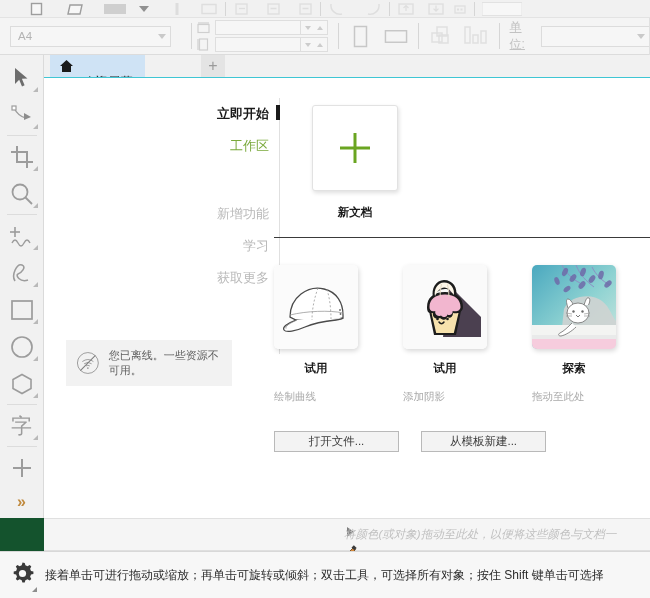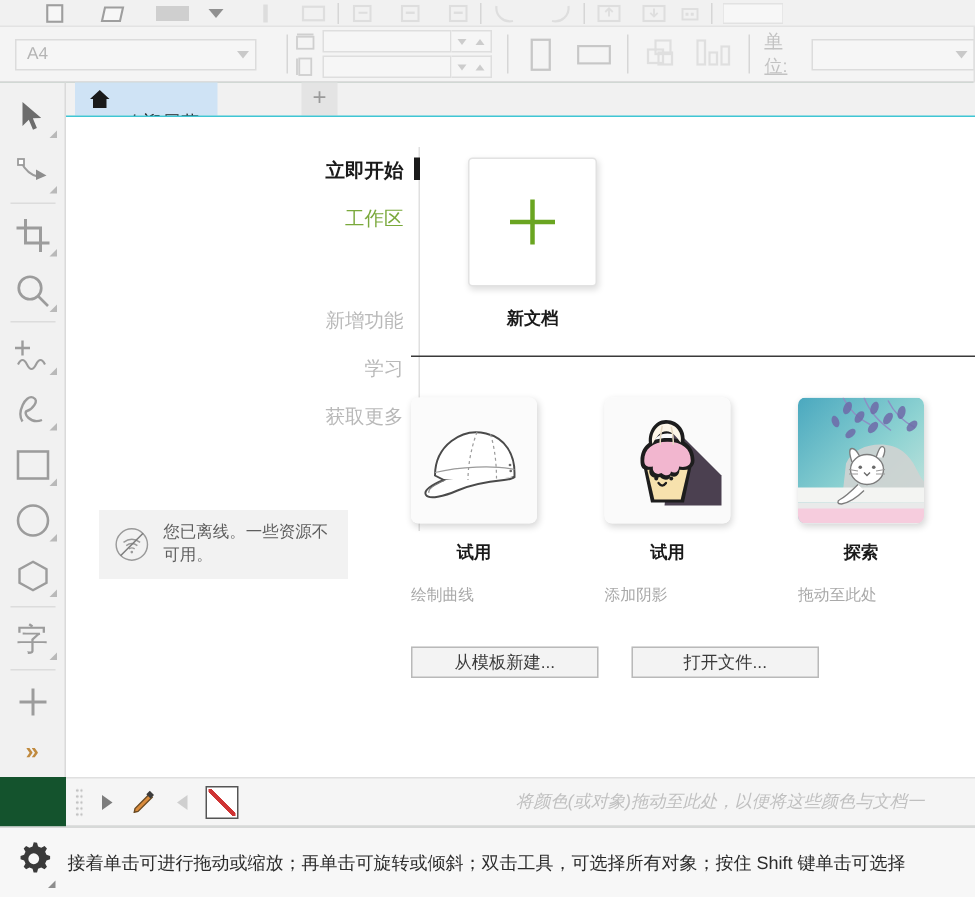--- a/index.html
+++ b/index.html
@@ -133,21 +133,21 @@
   .wbtn {
     width: 125px; height: 21px; background: #f3f3f3; border: 1px solid #b9b9b9;
     font-size: 11.5px; color: #3a3a3a; display: flex; align-items: center; justify-content: center;
     font-family: "Liberation Sans", sans-serif;
   }
 
   
   .palettebar {
     position: absolute; left: 44px; top: 518px; width: 606px; height: 33px;
     background: #f5f5f5; border-top: 1px solid #e0e0e0; border-bottom: 1px solid #dfdfdf;
-    display: flex; align-items: center; padding-left: 6px; gap: 7px;
+    display: flex; align-items: center; padding-left: 6px; gap: 7px; flex-direction: column;
   }
   .grip { width: 5px; height: 20px;
     background-image: radial-gradient(#c3c3c3 34%, transparent 36%);
     background-size: 3px 4px; }
   .pb-icon { width: 18px; height: 22px; display: flex; align-items: center; justify-content: center; }
   .noclr {
     width: 22px; height: 22px; background: #fff; border: 1px solid #555; position: relative;
   }
   .noclr::after {
     content: ""; position: absolute; left: 1px; top: 1px; right: 1px; bottom: 1px;
@@ -576,22 +576,22 @@
                 <line x1="52" y1="51" x2="58" y2="51"></line>
             </g>
           </svg>
         </div>
         <div class="card-t1">探索</div>
         <div class="card-t2">拖动至此处</div>
       </div>
     </div>
 
     <div class="wbuttons">
+      <div class="wbtn">打开文件...</div>
       <div class="wbtn">从模板新建...</div>
-      <div class="wbtn">打开文件...</div>
     </div>
   </div>
 
   <div class="palettebar">
     <div class="grip"></div>
     <div class="pb-icon">
       <svg width="9" height="12" viewBox="0 0 9 12">
           <path d="M1 1 L8 6 L1 11 Z" fill="#7d7d7d"></path>
         </svg>
     </div>

